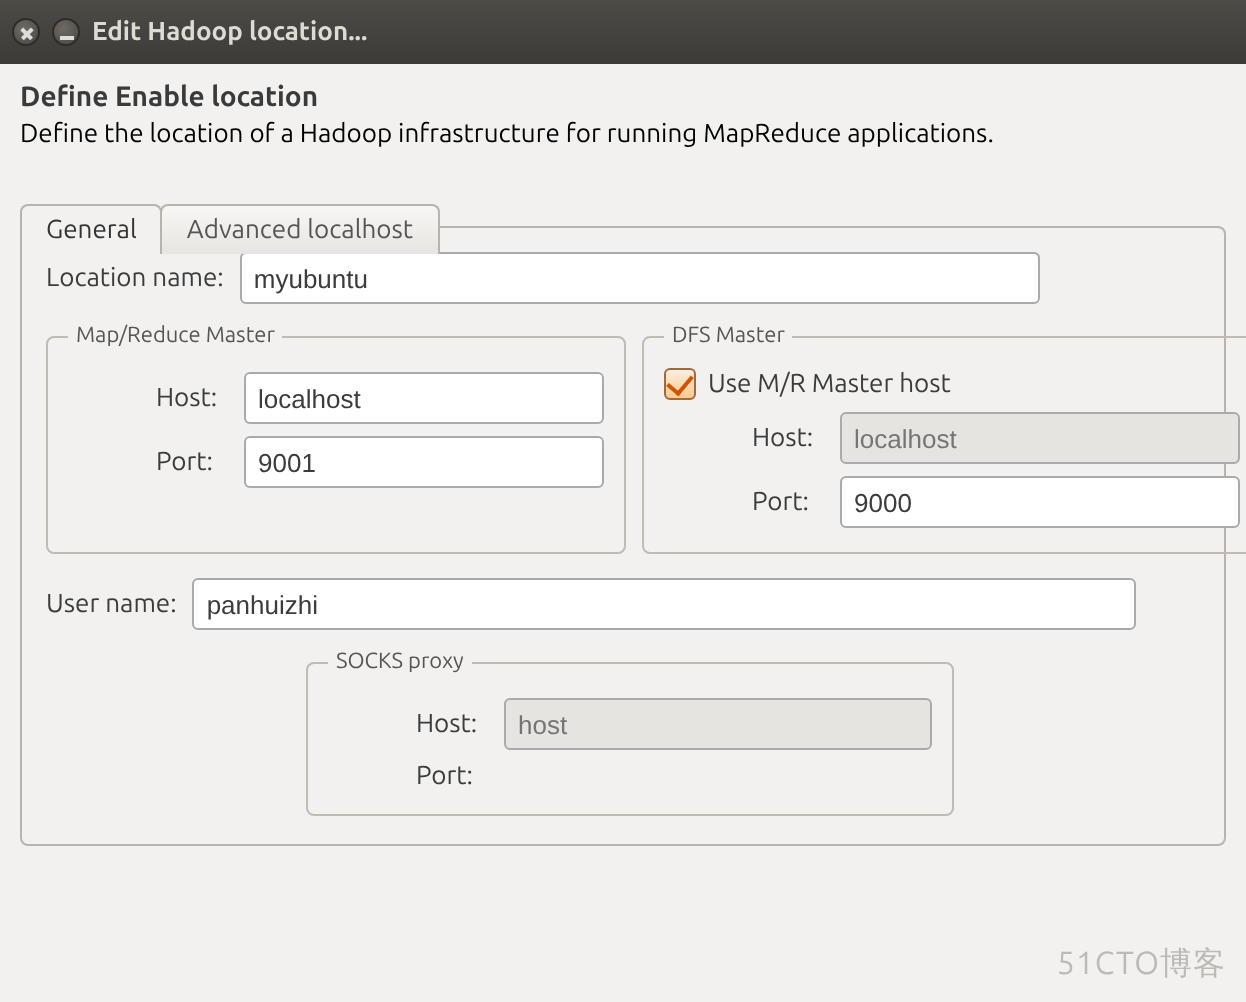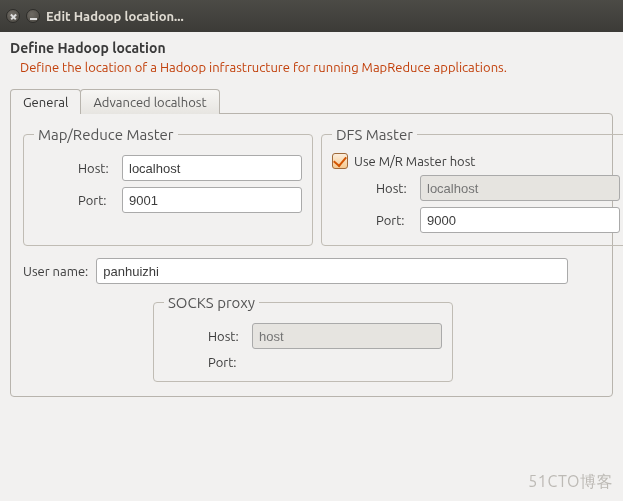--- a/index.html
+++ b/index.html
@@ -40,39 +40,39 @@
   padding: 8px 10px 10px 10px;
 }
 .heading {
   font-weight: bold;
   font-size: 14px;
   color: #3a3a3a;
   margin-bottom: 4px;
 }
 .subheading {
   font-size: 13px;
-  color: #c2410c;
-  margin: 4px 0 14px 10px;
+  color: #000000;
+  margin: 4px 0 14px 0;
 }
 .tab-row {
   display: flex;
   align-items: flex-end;
   position: relative;
 }
 .tab {
   padding: 5px 12px 5px 12px;
   border: 1px solid #b8b4ad;
   border-bottom: none;
   border-radius: 4px 4px 0 0;
   background: linear-gradient(#f7f6f4,#e7e5e1);
   color: #555;
   font-size: 13px;
   cursor: default;
   position: relative;
-  top: 1px;
+  top: 14px;
 }
 .tab.active {
   background: #f2f1f0;
   color: #333;
   z-index: 5;
 }
 .tab + .tab { margin-left: -1px; }
 .panel {
   border: 1px solid #b8b4ad;
   border-radius: 0 4px 4px 4px;
@@ -105,21 +105,21 @@
   gap: 8px;
   margin-bottom: 10px;
 }
 fieldset.box {
   border: 1px solid #c0bcb4;
   border-radius: 4px;
   padding: 10px 10px 12px 10px;
 }
 fieldset.box > legend {
   padding: 0 4px;
-  font-size: 15px;
+  font-size: 11px;
   color: #555;
 }
 .mr-box { flex: 0 0 252px; }
 .dfs-box { flex: 1; }
 .inner-row {
   display: flex;
   align-items: center;
   gap: 6px;
   margin-top: 6px;
 }
@@ -137,46 +137,50 @@
   width:6px; height:10px; border:solid #d35400; border-width:0 2px 2px 0;
   transform: rotate(40deg);
 }
 .checkbox.plain {
   border-color: #b4b0a8; background:#fefefe;
 }
 .cb-row { display:flex; align-items:center; gap:6px; }
 .user-row { display:flex; align-items:center; gap:8px; margin: 12px 0 10px 0; }
 .user-row input { flex:1; max-width: 472px; }
 .socks-wrap { margin-left: 130px; width: 270px; }
-.socks-wrap input { width: 190px; }
+.socks-wrap input { width: 214px; }
 .watermark {
   position: absolute; right: 10px; bottom: 8px;
   color: #bdbab5; font-size: 16px; letter-spacing: 0.5px;
 }
 </style>
 </head>
 <body>
 
 <div class="titlebar">
   <span class="tb-btn tb-close-x"></span>
   <span class="tb-btn tb-min"></span>
   <span>Edit Hadoop location...</span>
 </div>
 
 <div class="content-area">
-  <div class="heading">Define Hadoop location</div>
+  <div class="heading">Define Enable location</div>
   <div class="subheading">Define the location of a Hadoop infrastructure for running MapReduce applications.</div>
 
   <div class="tab-row">
     <div class="tab active">General</div>
     <div class="tab">Advanced localhost</div>
   </div>
 
   <div class="panel">
 
+    <div class="row">
+      <span class="lbl">Location name:</span>
+      <input type="text" class="loc-input" value="myubuntu" style="">
+    </div>
 
     <div class="two-col">
       <fieldset class="box mr-box">
         <legend>Map/Reduce Master</legend>
         <div class="inner-row">
           <span class="lbl host-lbl">Host:</span>
           <input type="text" value="localhost" style="">
         </div>
         <div class="inner-row">
           <span class="lbl host-lbl">Port:</span>

